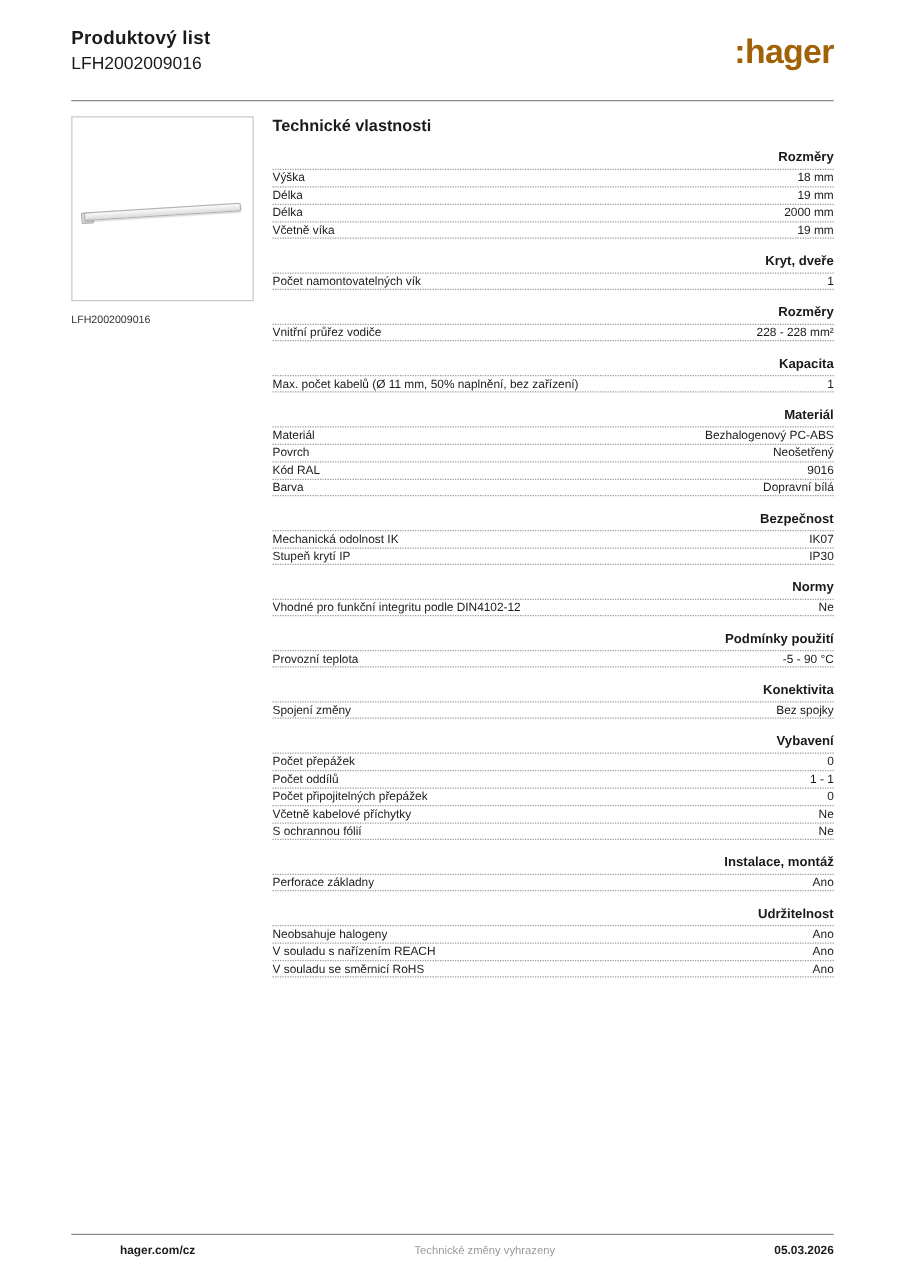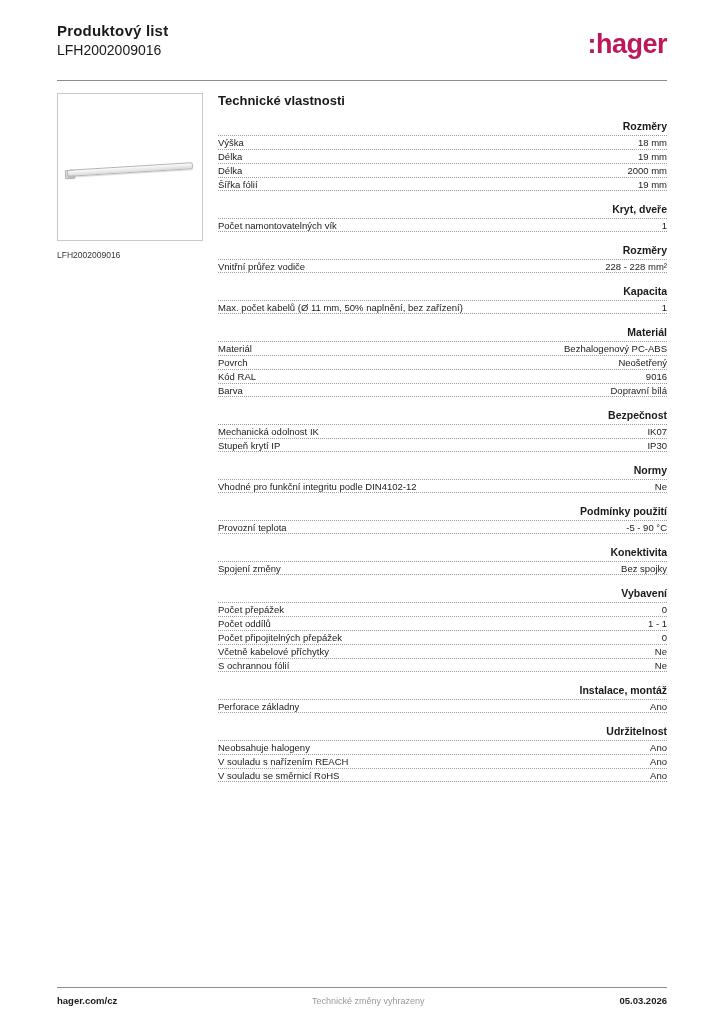--- a/index.html
+++ b/index.html
@@ -1,20 +1,20 @@
 <!DOCTYPE html>
 <html><head>
 <meta charset="utf-8">
 <style>
   * { margin:0; padding:0; box-sizing:border-box; }
   html,body { width:724px; height:1024px; background:#ffffff; font-family:"Liberation Sans", sans-serif; color:#1a1a1a; }
   .page { position:relative; width:724px; height:1024px; padding:22px 57px 0 57px; overflow:hidden; background:#fff; }
 
   
-  .header { display:flex; justify-content:space-between; align-items:flex-end; }
+  .header { display:flex; justify-content:space-between; align-items:center; }
   .doc-title { font-size:15px; font-weight:bold; letter-spacing:.2px; }
   .doc-code { font-size:14px; margin-top:3px; }
   .logo { font-size:27px; font-weight:bold; letter-spacing:-0.5px; line-height:1; margin-top:2px; }
   .header-rule { border:none; border-top:1px solid #8c8c8c; margin-top:22px; }
 
   
   .content { display:flex; margin-top:12px; }
   .side { width:146px; margin-right:15px; flex:0 0 auto; }
   .img-box { width:146px; height:148px; border:1px solid #c9c9c9; position:relative; background:#fff; overflow:hidden; }
   .profile-bar { position:absolute; left:9px; top:72px; width:126px; height:7px;
@@ -31,36 +31,36 @@
   .rows { width:100%; }
   .row { display:flex; justify-content:space-between; align-items:center;
          border-top:1px dotted #9b9b9b; height:14px; font-size:9.5px; }
   .row:last-child { border-bottom:1px dotted #9b9b9b; }
   .lab { color:#1a1a1a; white-space:nowrap; overflow:hidden; }
   .val { color:#1a1a1a; text-align:right; white-space:nowrap; padding-left:10px; }
 
   
   .footer-wrap { position:absolute; left:57px; right:57px; bottom:18px; }
   .footer-rule { border:none; border-top:1px solid #8c8c8c; }
-  .footer { display:flex; justify-content:space-between; align-items:flex-end; margin-top:7px; }
+  .footer { display:flex; justify-content:space-between; align-items:flex-start; margin-top:7px;margin-left:39px; }
   .f-left { font-size:9.5px; font-weight:bold; }
   .f-center { font-size:9px; color:#9a9a9a; }
   .f-right { font-size:9.5px; font-weight:bold; }
 </style>
 </head>
 <body>
 
 <div class="page">
 
   <div class="header">
     <div>
       <div class="doc-title">Produktový list</div>
       <div class="doc-code">LFH2002009016</div>
     </div>
-    <div class="logo" style="color: #be185d; margin-left: 8px;">:hager</div>
+    <div class="logo" style="color: #a16207; margin-left: 8px;">:hager</div>
   </div>
 
   <hr class="header-rule">
 
   <div class="content">
 
     <div class="side">
       <div class="img-box">
         <div class="profile-end"></div>
         <div class="profile-bar"></div>
@@ -79,21 +79,21 @@
             </div>
             <div class="row">
               <span class="lab">Délka</span>
               <span class="val">19 mm</span>
             </div>
             <div class="row">
               <span class="lab">Délka</span>
               <span class="val">2000 mm</span>
             </div>
             <div class="row">
-              <span class="lab">Šířka fólií</span>
+              <span class="lab">Včetně víka</span>
               <span class="val">19 mm</span>
             </div>
           </div>
           <div class="sec-title">Kryt, dveře</div>
           <div class="rows">
             <div class="row">
               <span class="lab">Počet namontovatelných vík</span>
               <span class="val">1</span>
             </div>
           </div>

